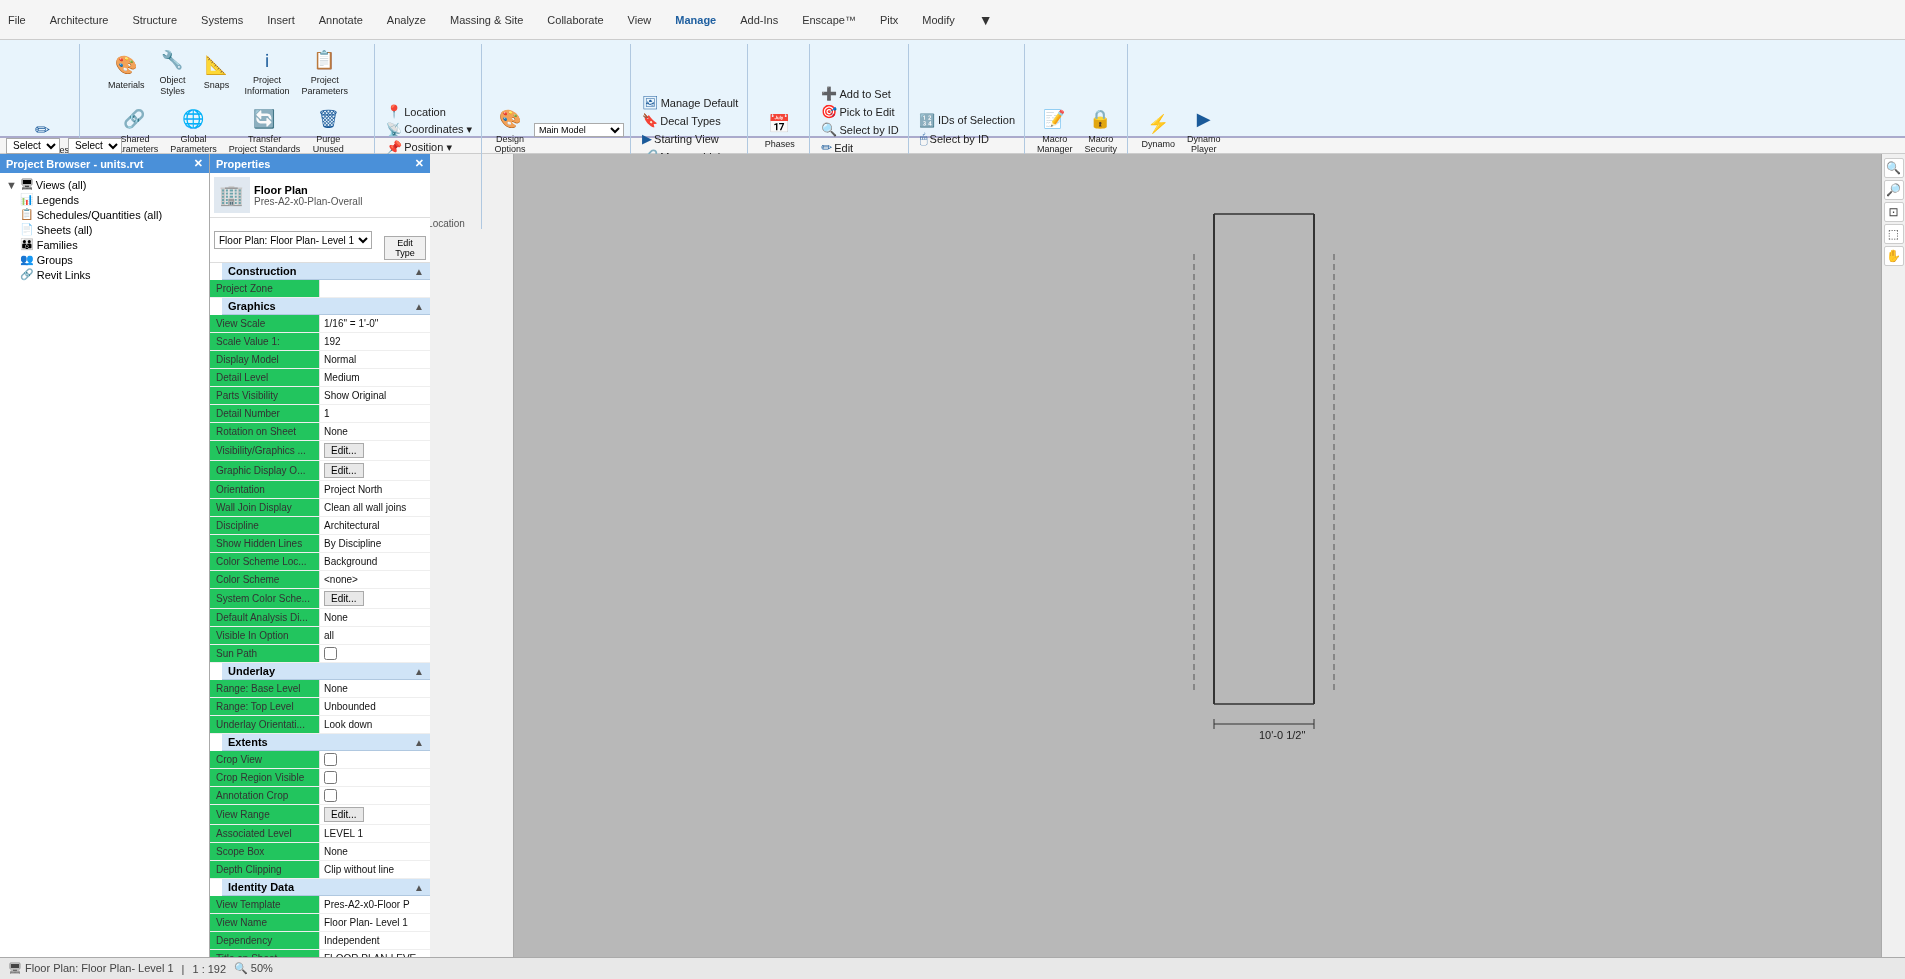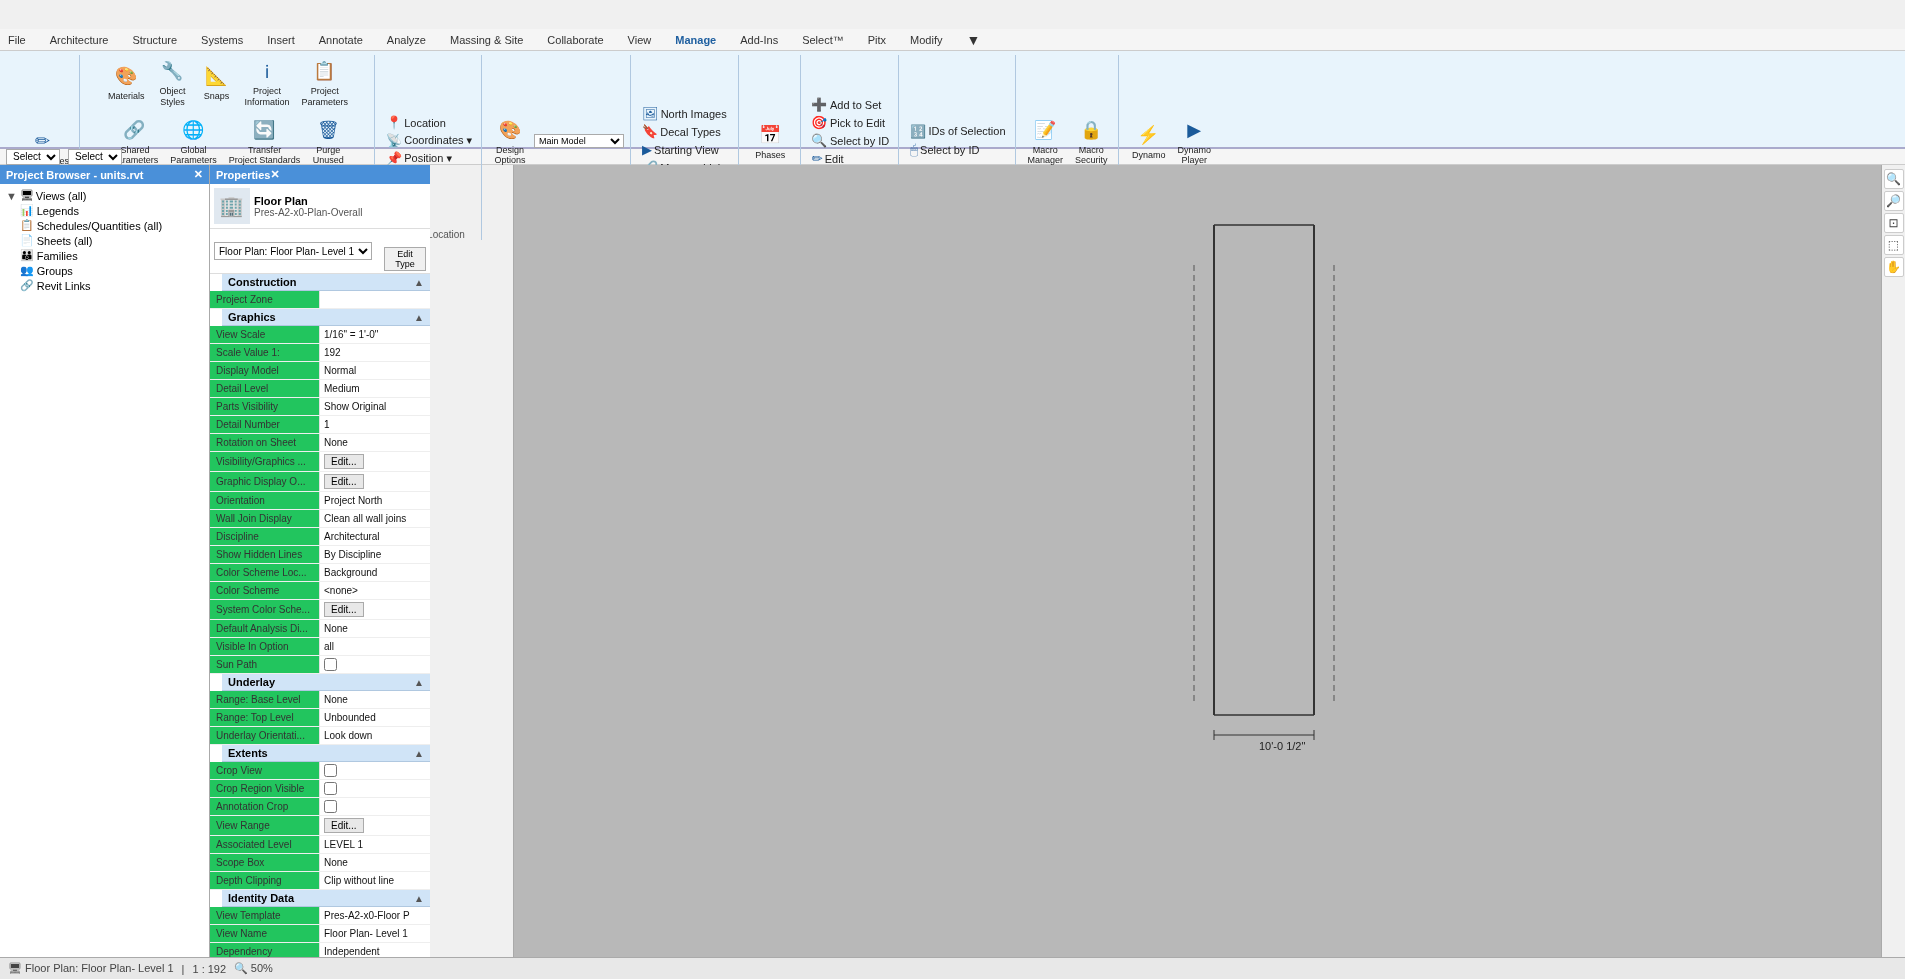--- a/index.html
+++ b/index.html
@@ -3,25 +3,24 @@
   <meta charset="utf-8">
   <style>
     * { box-sizing: border-box; margin: 0; padding: 0; font-family: 'Segoe UI', Arial, sans-serif; font-size: 11px; }
     body { background: #f0f0f0; overflow: hidden; width: 1905px; height: 979px; }
 
     
     #menu-bar {
       display: flex;
       background: #f5f5f5;
       border-bottom: 1px solid #ccc;
-      height: 22px;
+      height: 40px;
       align-items: center;
       padding: 0 4px;
       gap: 16px;
-      margin-top: 29px;
     }
     #menu-bar span {
       color: #333;
       cursor: pointer;
       padding: 2px 4px;
       font-size: 11px;
     }
 
     
     #ribbon {
@@ -176,20 +175,21 @@
       display: flex;
       flex-direction: column;
     }
     #properties-header {
       background: #4a90d9;
       color: white;
       padding: 3px 6px;
       font-size: 11px;
       font-weight: bold;
       display: flex;
+      justify-content: space-between;
       align-items: center;
     }
     #properties-body {
       flex: 1;
       overflow-y: auto;
     }
     .prop-view-selector {
       display: flex;
       align-items: center;
       padding: 4px;
@@ -353,21 +353,21 @@
   <span>Structure</span>
   <span>Systems</span>
   <span>Insert</span>
   <span>Annotate</span>
   <span>Analyze</span>
   <span>Massing &amp; Site</span>
   <span>Collaborate</span>
   <span>View</span>
   <span style="font-weight:bold;color:#2060a0;">Manage</span>
   <span>Add-Ins</span>
-  <span>Select™</span>
+  <span>Enscape™</span>
   <span>Pitx</span>
   <span>Modify</span>
   <span style="font-size:14px;">▼</span>
 </div>
 
 <div id="ribbon">
   <div id="ribbon-content">
 
     <div class="ribbon-group">
       <div class="ribbon-group-items">
@@ -471,21 +471,21 @@
           </select>
         </div>
       </div>
       <div class="ribbon-group-label">Design Options</div>
     </div>
 
     <div class="ribbon-group">
       <div class="ribbon-group-items" style="flex-direction:column;align-items:flex-start;gap:1px;">
         <div class="ribbon-btn-small">
           <span class="icon-s">🖼</span>
-          <span>North Images</span>
+          <span>Manage Default</span>
         </div>
         <div class="ribbon-btn-small">
           <span class="icon-s">🔖</span>
           <span>Decal Types</span>
         </div>
         <div class="ribbon-btn-small">
           <span class="icon-s">▶</span>
           <span>Starting View</span>
         </div>
         <div class="ribbon-btn-small">

